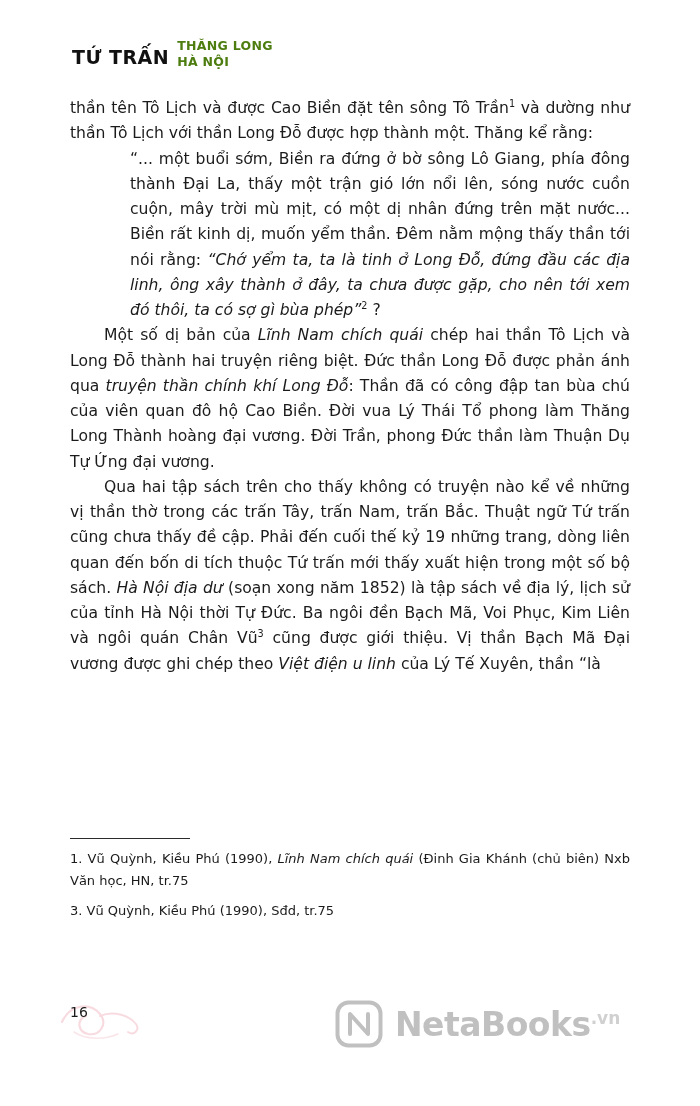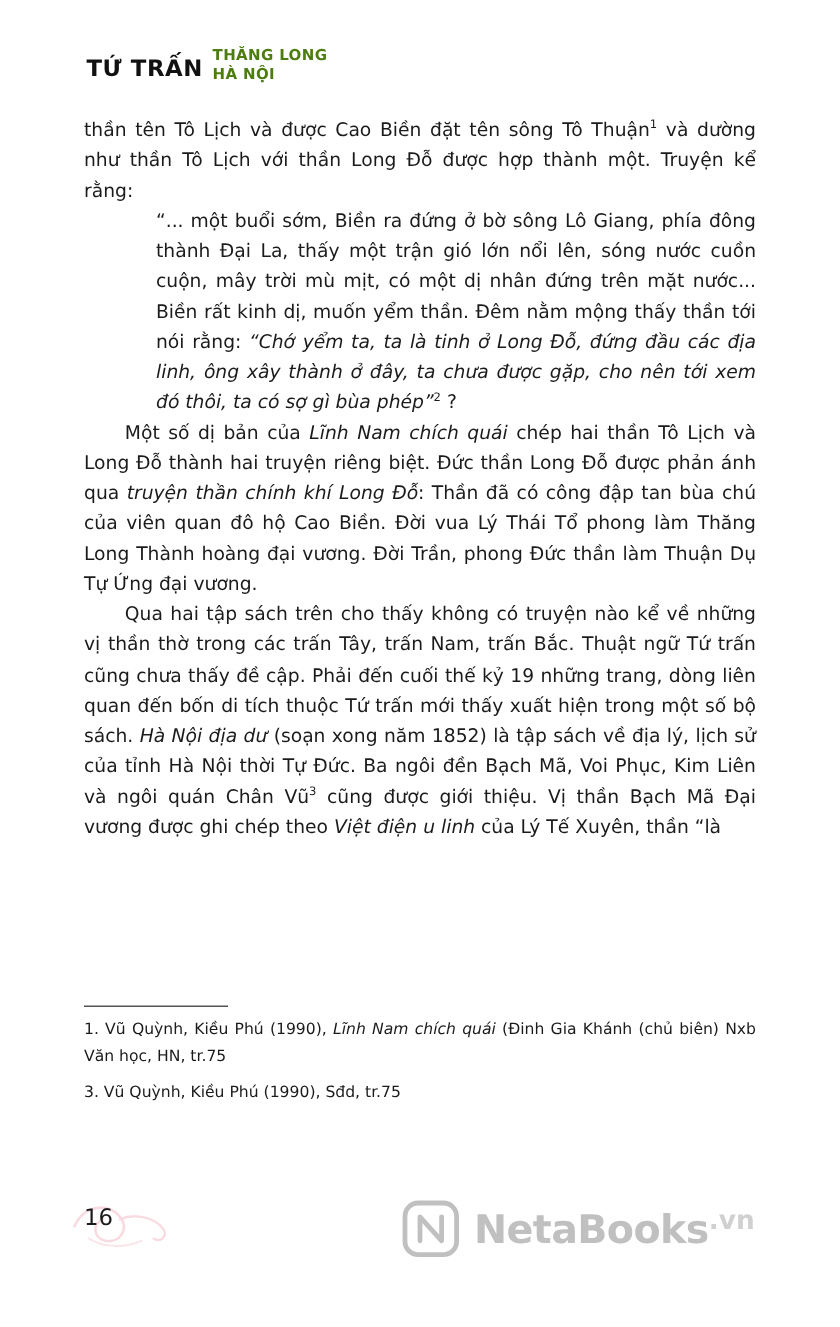--- a/index.html
+++ b/index.html
@@ -122,21 +122,21 @@
   .flourish {
     position: absolute;
     left: 0;
     top: 0;
     opacity: 0.5;
   }
   .page-number {
     position: absolute;
     left: 14px;
     top: 12px;
-    font-size: 19px;
+    font-size: 14px;
     color: #1b1b1b;
     font-family: "DejaVu Sans", sans-serif;
   }
 
   
   .watermark {
     position: absolute;
     left: 335px;
     top: 1000px;
     display: flex;
@@ -149,21 +149,21 @@
     height: 48px;
   }
   .wm-text {
     font-size: 33px;
     font-weight: bold;
     color: #9a9a9a;
     letter-spacing: -0.5px;
     font-family: "DejaVu Sans", sans-serif;
   }
   .wm-text .vn {
-    font-size: 22px;
+    font-size: 17px;
     color: #b4b4b4;
     vertical-align: super;
     font-weight: bold;
     letter-spacing: 0;
   }
 </style>
 </head>
 <body>
 
 <div class="page">
@@ -172,21 +172,21 @@
     <div class="header-main">TỨ TRẤN</div>
     <div class="header-sub">
       <span>THĂNG LONG</span>
       <span>HÀ NỘI</span>
     </div>
   </div>
 
   <div class="content">
 
     <p>
-      <span>thần tên Tô Lịch và được Cao Biền đặt tên sông Tô Thuận</span><sup>1</sup><span> và dường như thần Tô Lịch với thần Long Đỗ được hợp thành một. Truyện kể rằng:</span>
+      <span>thần tên Tô Lịch và được Cao Biền đặt tên sông Tô Trần</span><sup>1</sup><span> và dường như thần Tô Lịch với thần Long Đỗ được hợp thành một. Thăng kể rằng:</span>
     </p>
 
     <p class="quote">
       <span>“... một buổi sớm, Biền ra đứng ở bờ sông Lô Giang, phía đông thành Đại La, thấy một trận gió lớn nổi lên, sóng nước cuồn cuộn, mây trời mù mịt, có một dị nhân đứng trên mặt nước... Biền rất kinh dị, muốn yểm thần. Đêm nằm mộng thấy thần tới nói rằng: </span><i>“Chớ yểm ta, ta là tinh ở Long Đỗ, đứng đầu các địa linh, ông xây thành ở đây, ta chưa được gặp, cho nên tới xem đó thôi, ta có sợ gì bùa phép”</i><sup>2</sup><span> ?</span>
     </p>
 
     <p class="p-indent">
       <span>Một số dị bản của </span><i>Lĩnh Nam chích quái</i><span>  chép hai thần Tô Lịch và Long Đỗ thành hai truyện riêng biệt. Đức thần Long Đỗ được phản ánh qua </span><i>truyện thần chính khí Long Đỗ</i><span>: Thần đã có công đập tan bùa chú của viên quan đô hộ Cao Biền. Đời vua Lý Thái Tổ phong làm Thăng Long Thành hoàng đại vương. Đời Trần, phong Đức thần làm Thuận Dụ Tự Ứng đại vương.</span>
     </p>
 

